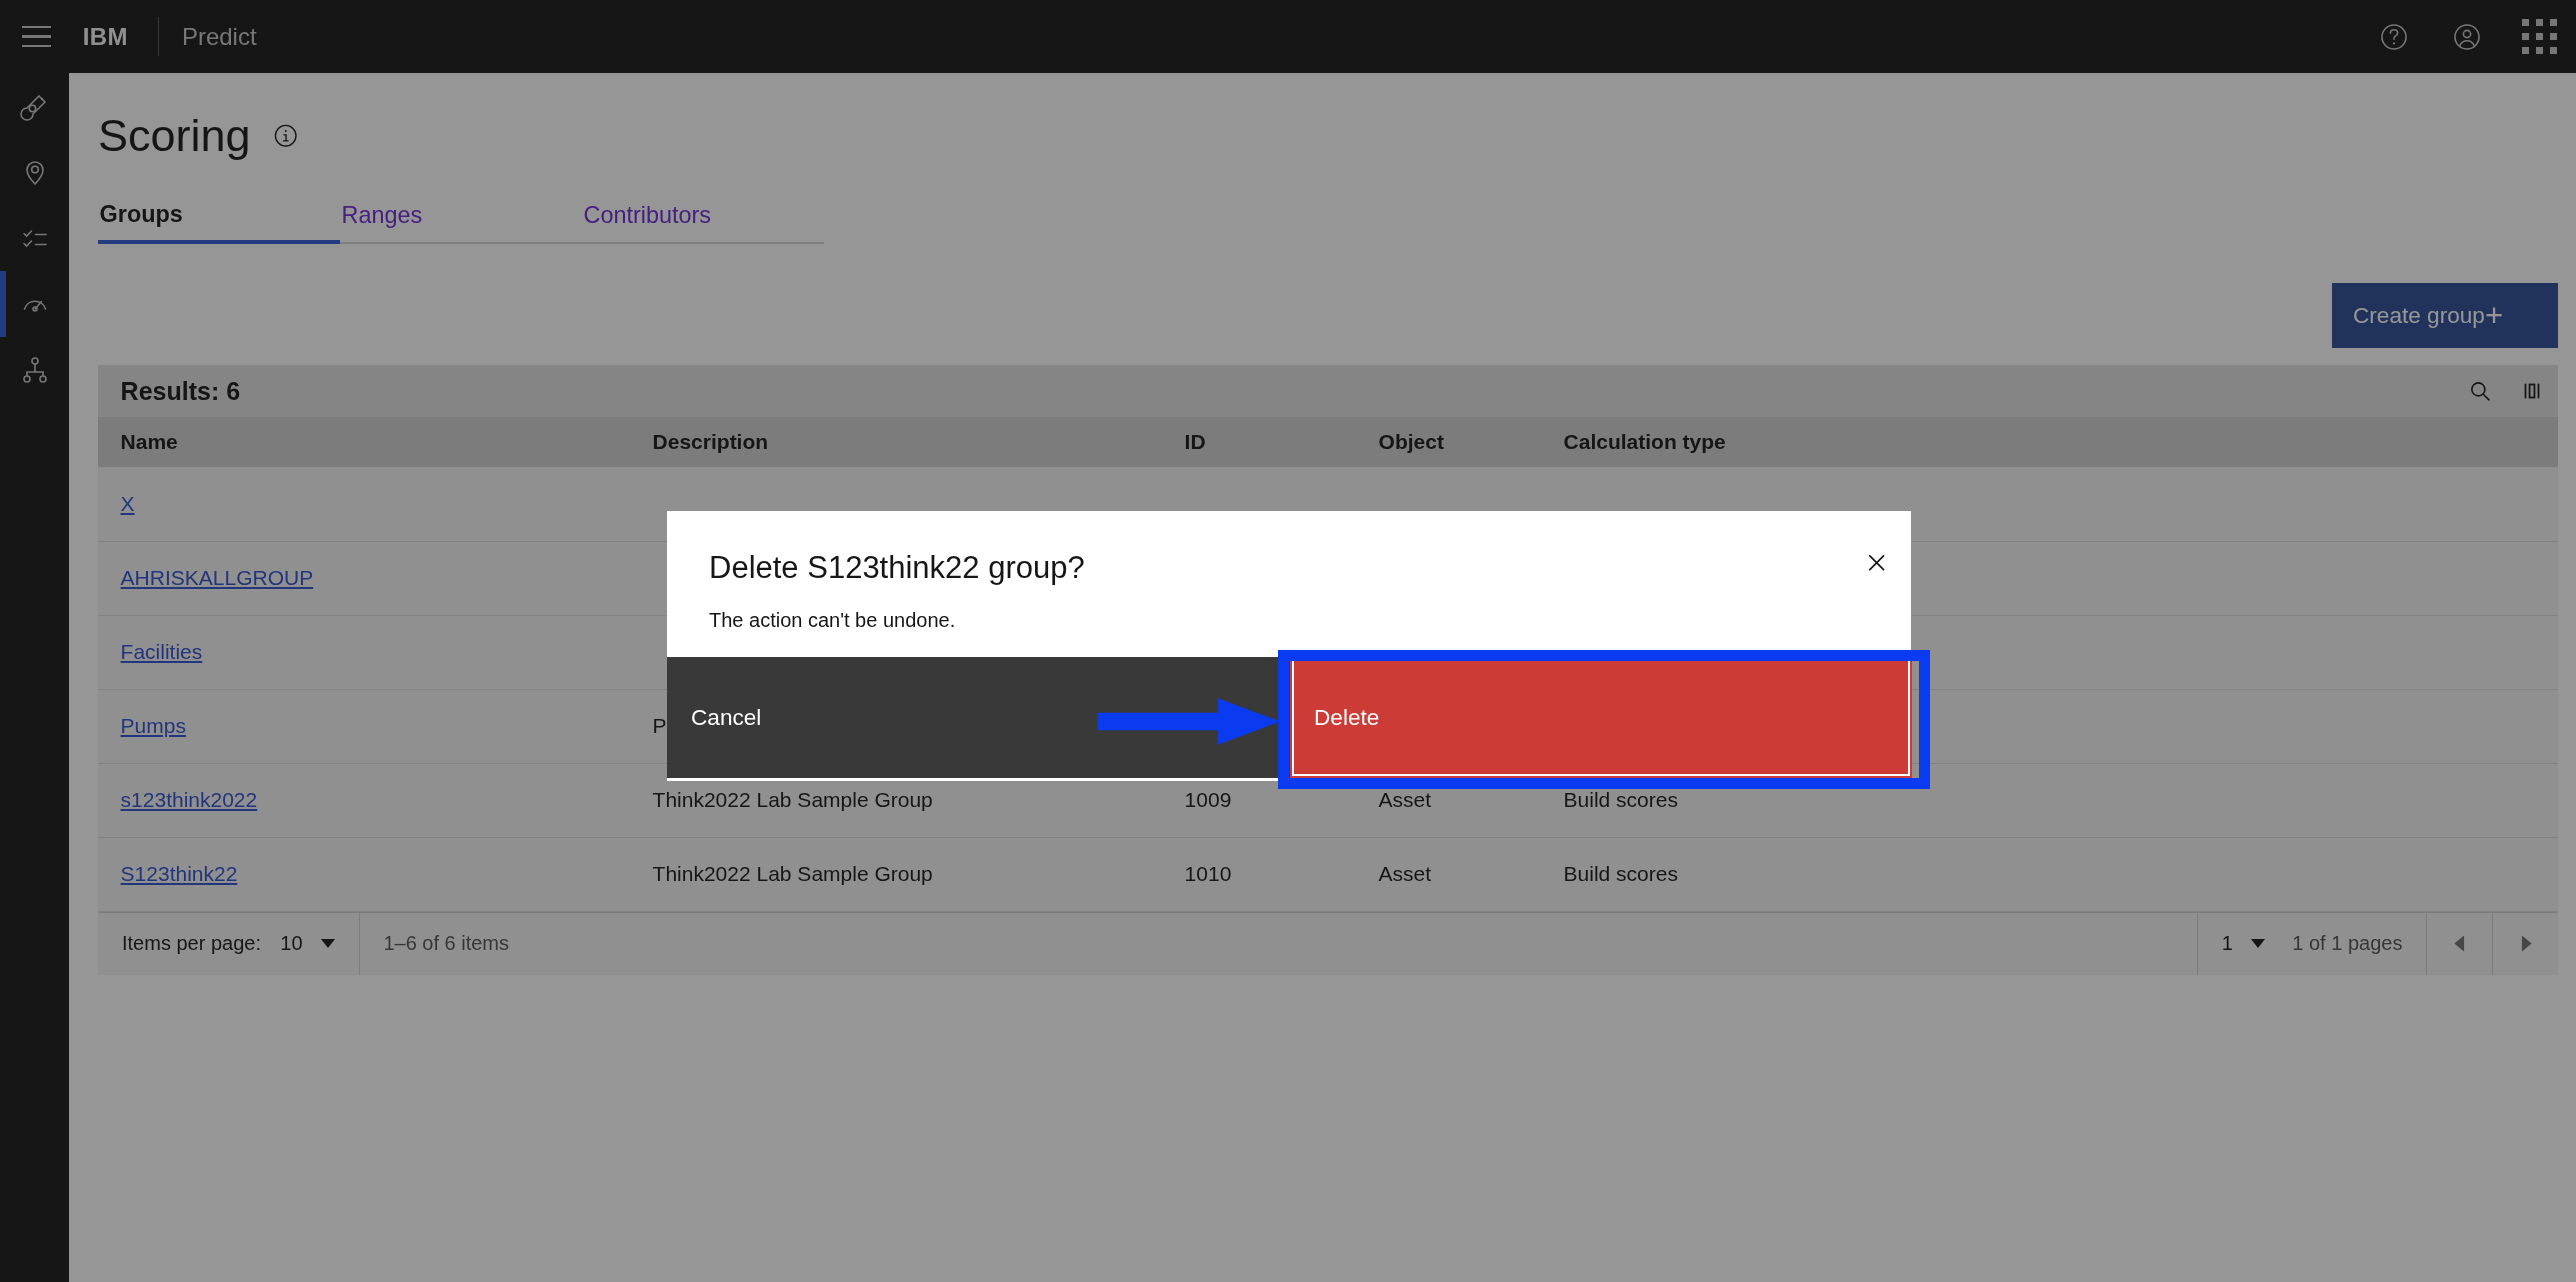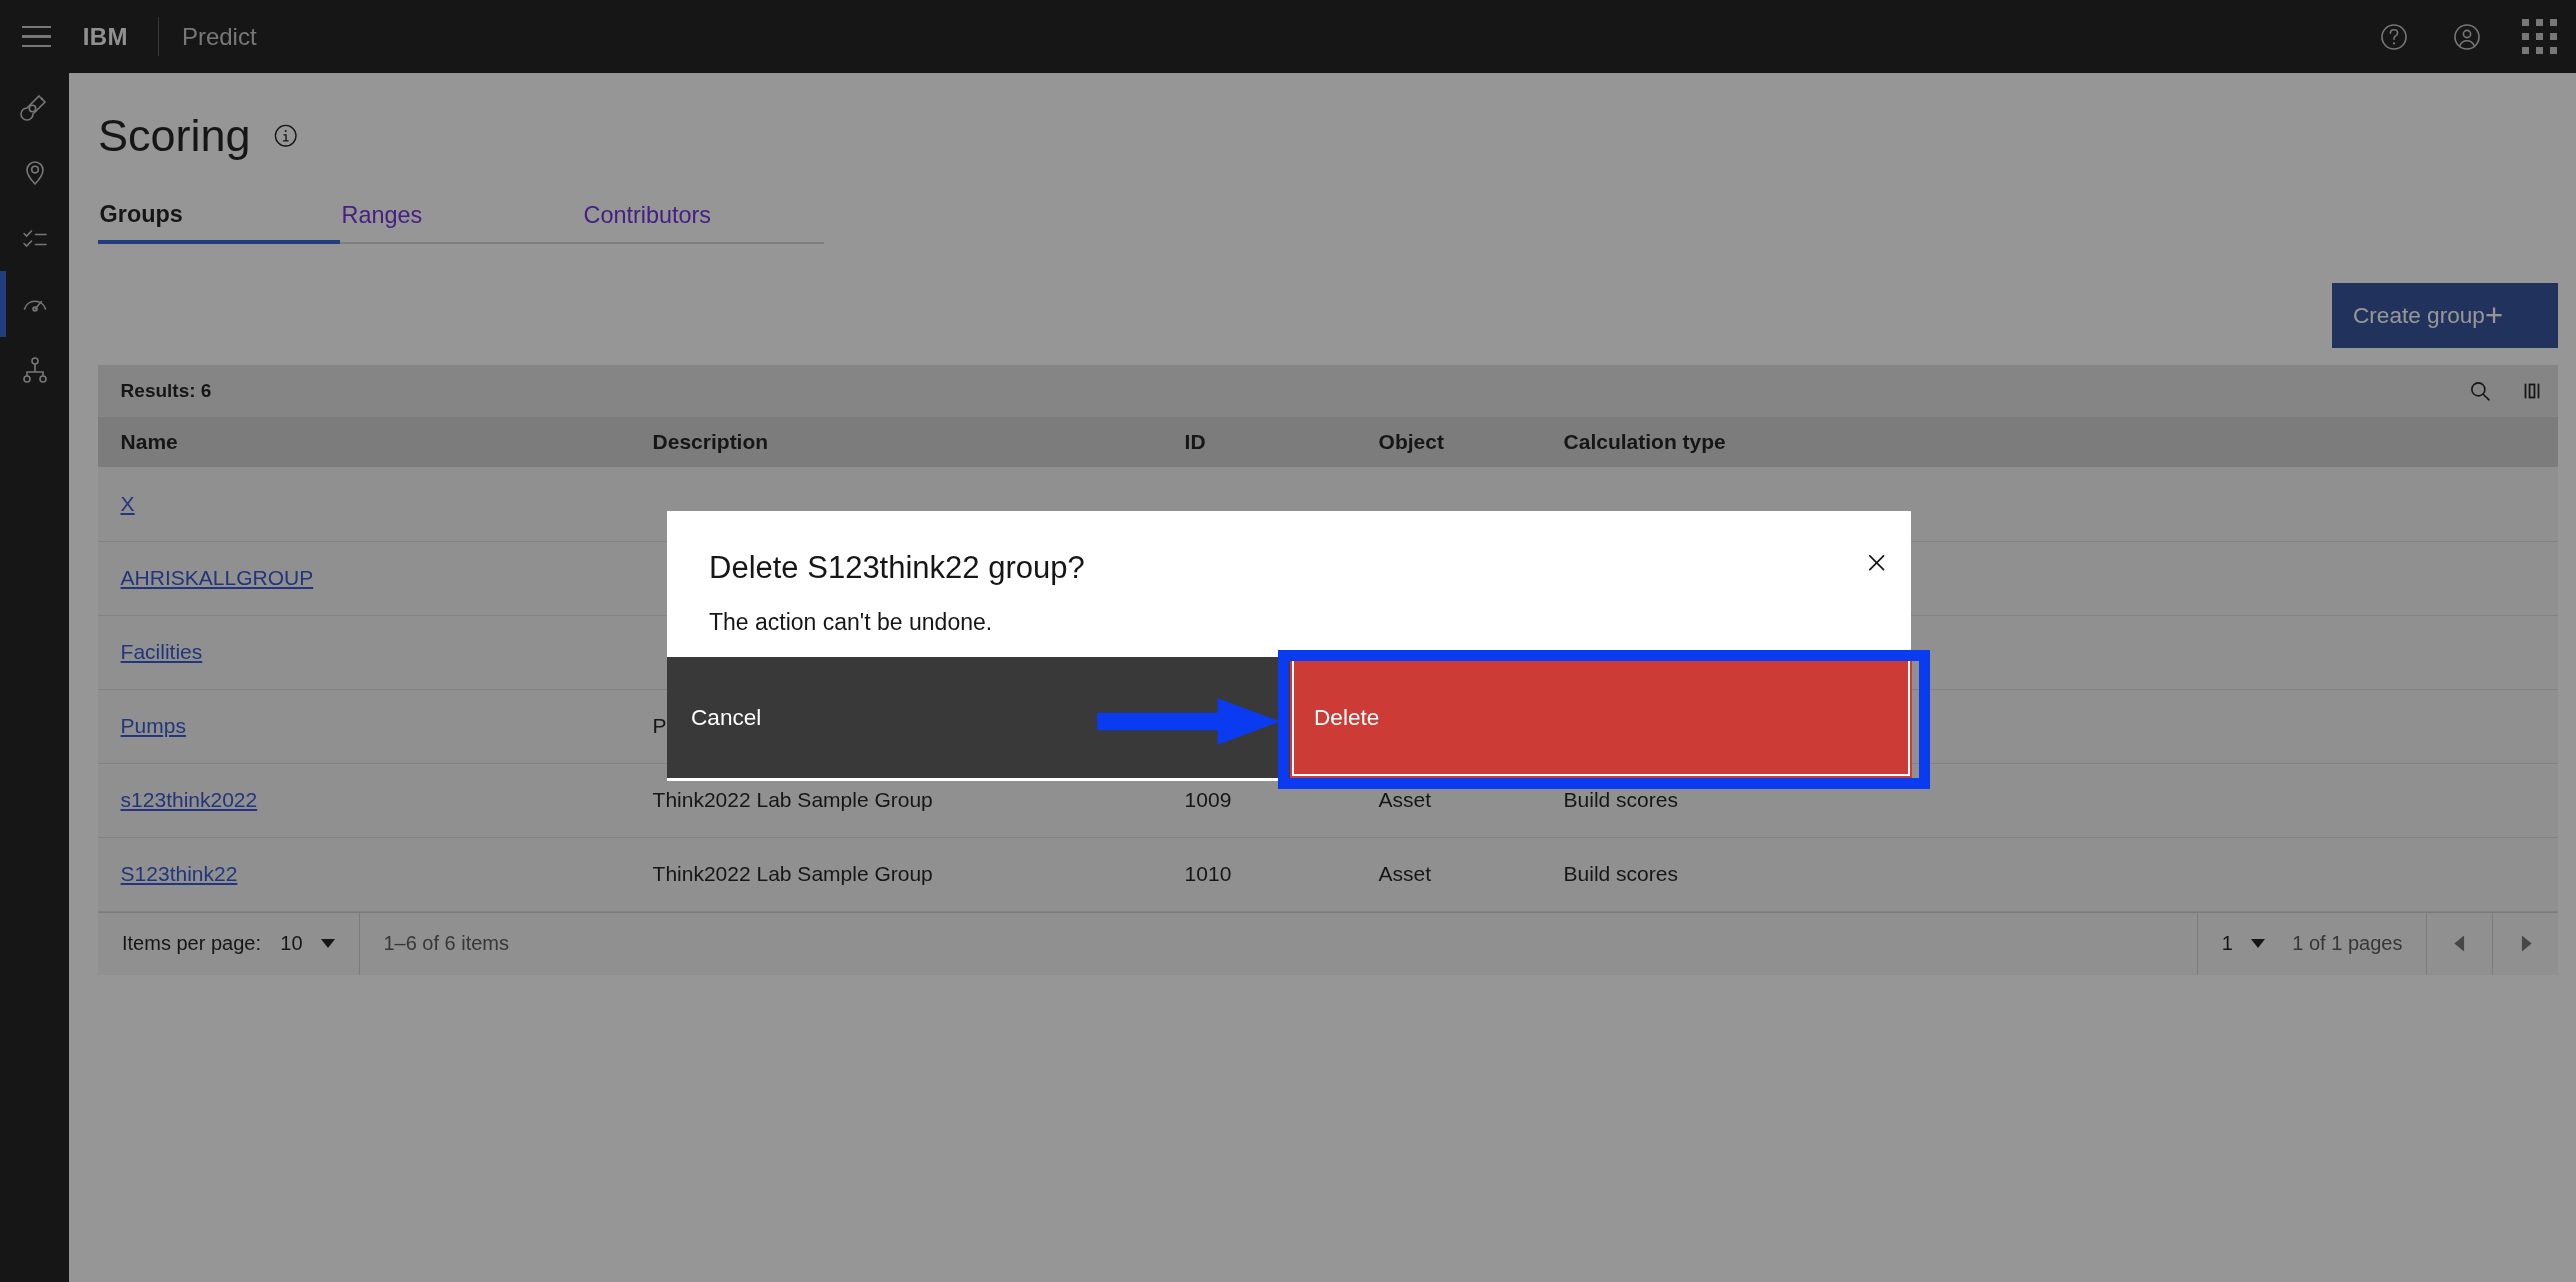--- a/index.html
+++ b/index.html
@@ -90,21 +90,21 @@
   }
   .plus { font-size: 31px; line-height: 1; font-weight: 300; }
 
   
   .table-wrap { margin: 0 18px 0 29px; }
   .table-toolbar {
     height: 52px; background: #e0e0e0;
     display: flex; align-items: center; justify-content: space-between;
     padding: 0 0 0 22.6px;
   }
-  .results-text { font-size: 19px; color: #161616; font-weight: 600; }
+  .results-text { font-size: 25px; color: #161616; font-weight: 600; }
   .tt-actions { display: flex; }
   .tt-btn { width: 52px; height: 52px; display: flex; align-items: center; justify-content: center; cursor: pointer; }
 
   table { width: 100%; border-collapse: collapse; table-layout: fixed; }
   thead th {
     background: #cfcfcf; height: 50px;
     font-size: 21px; font-weight: 600; color: #161616;
     text-align: left; padding-left: 22.6px;
   }
   tbody td {
@@ -140,21 +140,21 @@
     background: rgba(22,22,22,0.45); z-index: 50;
   }
   .modal {
     position: absolute; left: 667px; top: 511px;
     width: 1244px; height: 270px;
     background: #ffffff; z-index: 60;
     display: flex; flex-direction: column;
   }
   .modal-head { position: relative; padding: 39px 42px 0 42px; }
   .modal-title { font-size: 31px; font-weight: 400; color: #161616; }
-  .modal-body { padding: 22.6px 42px 0 42px; font-size: 23px; color: #161616; }
+  .modal-body { padding: 22.6px 42px 0 42px; font-size: 20px; color: #161616; }
   .modal-close {
     position: absolute; right: 0; top: 18px;
     width: 68px; height: 68px; display: flex; align-items: center; justify-content: center;
     cursor: pointer;
   }
   .modal-footer {
     position: absolute; left: 667px; top: 657px;
     width: 1493px; height: 121px; display: flex; z-index: 60;
   }
   .btn-cancel {

